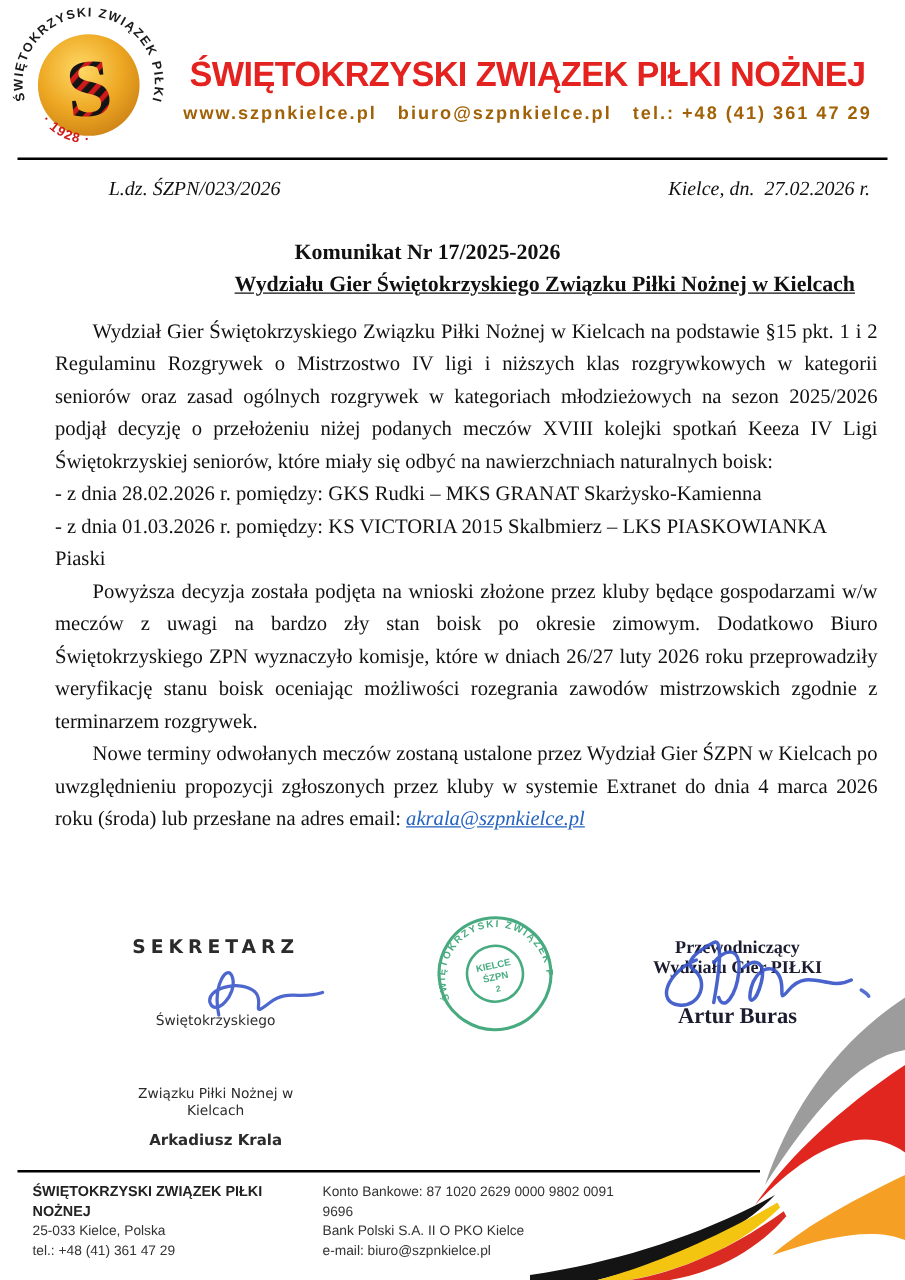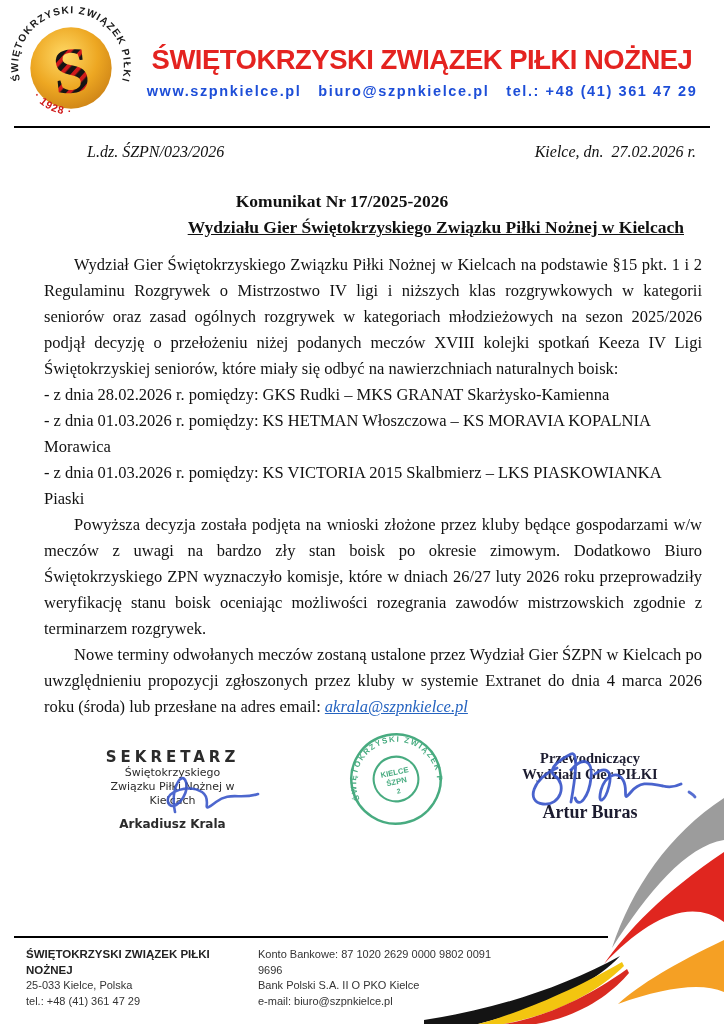--- a/index.html
+++ b/index.html
@@ -10,21 +10,21 @@
   }
   
   .logo{position:absolute;left:10px;top:5px;width:122px;height:122px;}
   .header-text{position:absolute;left:133px;top:44px;width:578px;text-align:center;}
   .org-title{
     font-family:"Liberation Sans",sans-serif;font-weight:bold;font-size:28px;
     color:#e42320;white-space:nowrap;letter-spacing:-0.5px;transform:scaleX(0.98);
   }
   .contact-line{
     margin-top:7px;font-family:"Liberation Sans",sans-serif;font-weight:bold;
-    font-size:14.5px;color:#1d4ed8;letter-spacing:1.6px;white-space:pre;
+    font-size:14.5px;color:#a16207;letter-spacing:1.6px;white-space:pre;
   }
   .rule-top{position:absolute;left:14px;top:126px;width:696px;height:2px;background:#000;}
   
   .meta-row{
     position:absolute;left:87px;top:143px;width:609px;display:flex;
     justify-content:space-between;font-style:italic;font-size:16px;white-space:pre;
   }
   
   .doc-title{position:absolute;left:0;top:188px;width:684px;text-align:center;
     font-weight:bold;font-size:17.5px;line-height:26px;}
@@ -37,21 +37,21 @@
   .body-block p{margin:0;}
   .indent{text-indent:30px;}
   .match-line{text-align:left;}
   a.email-link{color:#2563c0;font-style:italic;text-decoration:underline;}
   
   .sig-left{
     position:absolute;left:90px;top:748px;width:165px;text-align:center;
     font-family:"DejaVu Sans",sans-serif;color:#2b2b2b;
   }
   .sig-left .role1{font-size:15px;font-weight:bold;letter-spacing:4px;}
-  .sig-left .role2,.sig-left .role3{font-size:11px;line-height:14px;}
+  .sig-left .role2,.sig-left .role3{font-size:11px;line-height:14px;margin-top:44px;}
   .sig-left .name{font-size:12px;font-weight:bold;margin-top:9px;}
   .stamp{position:absolute;left:344px;top:727px;width:104px;height:104px;opacity:.88;}
   .sig-right{
     position:absolute;left:506px;top:750px;width:168px;text-align:center;
     font-weight:bold;font-size:14.5px;line-height:16px;color:#1c1c30;
   }
   .sig-right .name{margin-top:22px;font-size:18px;}
   .scribble{position:absolute;pointer-events:none;}
   
   .distribution{position:absolute;left:85px;top:850px;font-style:italic;font-size:15px;line-height:18.5px;}
@@ -108,21 +108,20 @@
   </div>
 
   <div class="doc-title">
     <div>Komunikat Nr 17/2025-2026</div>
     <div class="u">Wydziału Gier Świętokrzyskiego Związku Piłki Nożnej w Kielcach</div>
   </div>
 
   <div class="body-block">
     <p class="indent">Wydział Gier Świętokrzyskiego Związku Piłki Nożnej w Kielcach na podstawie §15 pkt. 1 i 2 Regulaminu Rozgrywek o Mistrzostwo IV ligi i niższych klas rozgrywkowych w kategorii seniorów oraz zasad ogólnych rozgrywek w kategoriach młodzieżowych na sezon 2025/2026 podjął decyzję o przełożeniu niżej podanych meczów XVIII kolejki spotkań Keeza IV Ligi Świętokrzyskiej seniorów, które miały się odbyć na nawierzchniach naturalnych boisk:</p>
     <p class="match-line">- z dnia 28.02.2026 r. pomiędzy: GKS Rudki – MKS GRANAT Skarżysko-Kamienna</p>
-    <p class="match-line">- z dnia 01.03.2026 r. pomiędzy: KS HETMAN Włoszczowa – KS MORAVIA KOPALNIA Morawica</p>
     <p class="match-line">- z dnia 01.03.2026 r. pomiędzy: KS VICTORIA 2015 Skalbmierz – LKS PIASKOWIANKA Piaski</p>
     <p class="indent">Powyższa decyzja została podjęta na wnioski złożone przez kluby będące gospodarzami w/w meczów z uwagi na bardzo zły stan boisk po okresie zimowym. Dodatkowo Biuro Świętokrzyskiego ZPN wyznaczyło komisje, które w dniach 26/27 luty 2026 roku przeprowadziły weryfikację stanu boisk oceniając możliwości rozegrania zawodów mistrzowskich zgodnie z terminarzem rozgrywek.</p>
     <p class="indent"><span>Nowe terminy odwołanych meczów zostaną ustalone przez Wydział Gier ŚZPN w Kielcach po uwzględnieniu propozycji zgłoszonych przez kluby w systemie Extranet do dnia 4 marca 2026 roku (środa) lub przesłane na adres email: </span><a class="email-link" href="#">akrala@szpnkielce.pl</a></p>
   </div>
 
   <div class="sig-left">
     <div class="role1">SEKRETARZ</div>
     <div class="role2">Świętokrzyskiego</div>
     <div class="role3">Związku Piłki Nożnej w Kielcach</div>
     <div class="name">Arkadiusz Krala</div>

